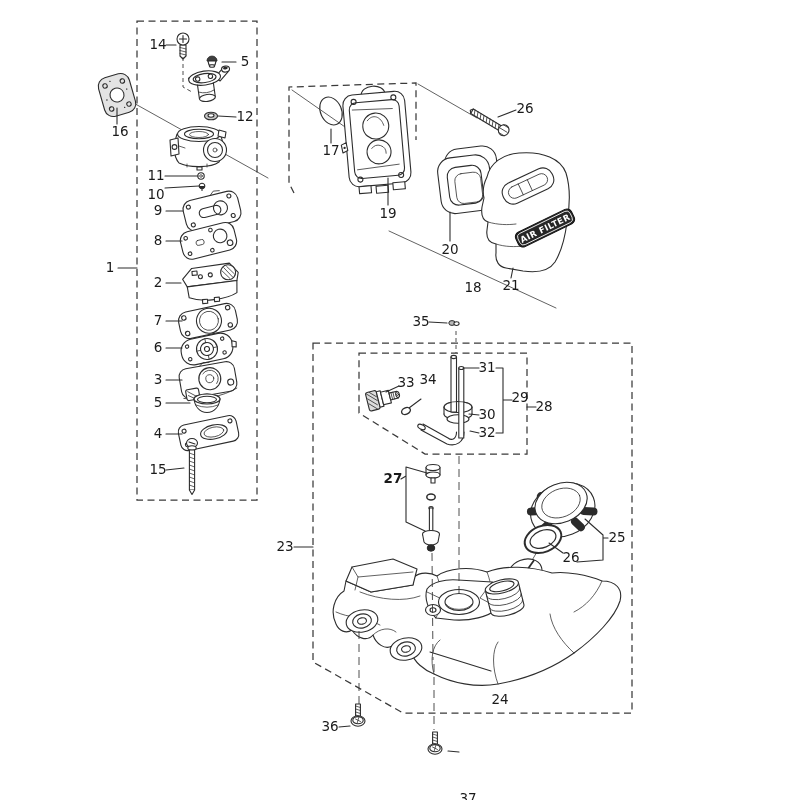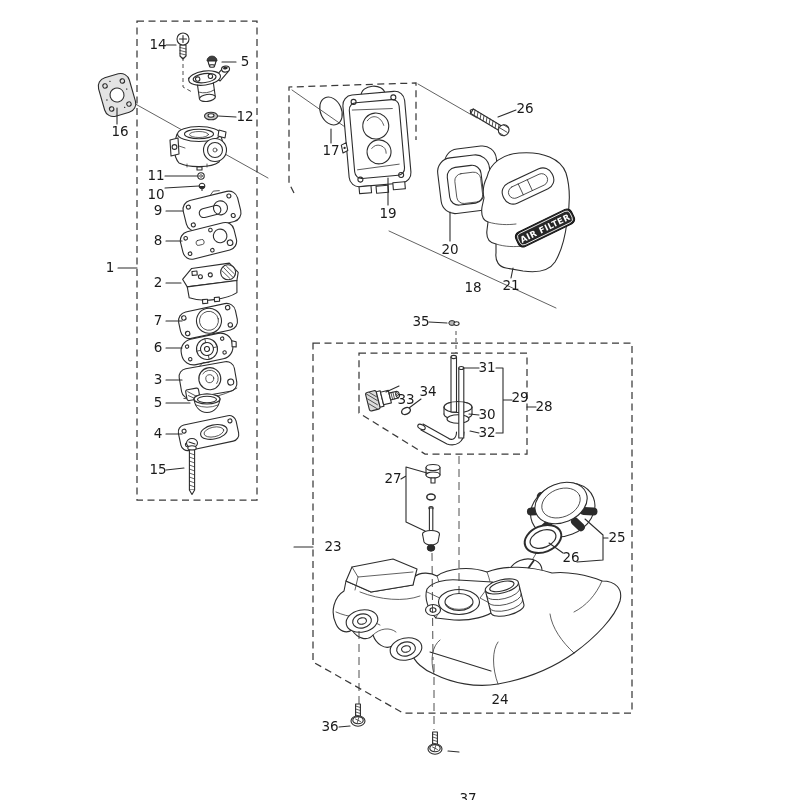--- a/index.html
+++ b/index.html
@@ -448,29 +448,29 @@
       <span class="callout" style="left: 245px; top: 62px;">5</span>
       <span class="callout" style="left: 158px; top: 45px;">14</span>
       <span class="callout" style="left: 158px; top: 470px;">15</span>
       <span class="callout" style="left: 120px; top: 132px;">16</span>
       <span class="callout" style="left: 331px; top: 151px;">17</span>
       <span class="callout" style="left: 449px; top: 288px; margin-left: 24px;">18</span>
       <span class="callout" style="left: 388px; top: 214px;">19</span>
       <span class="callout" style="left: 450px; top: 250px;">20</span>
       <span class="callout" style="left: 511px; top: 286px;">21</span>
       <span class="callout" style="left: 525px; top: 109px;">26</span>
-      <span class="callout" style="left: 285px; top: 547px; margin-left: 48px;">23</span>
+      <span class="callout" style="left: 285px; top: 547px;">23</span>
       <span class="callout" style="left: 500px; top: 676px; margin-top: 24px;">24</span>
       <span class="callout" style="left: 617px; top: 538px;">25</span>
       <span class="callout" style="left: 571px; top: 558px;">26</span>
-      <span class="callout" style="left: 393px; top: 479px;">27</span>
+      <span class="callout" style="left: 393px; top: 479px; font-weight: bold;">27</span>
       <span class="callout" style="left: 544px; top: 407px;">28</span>
       <span class="callout" style="left: 520px; top: 398px;">29</span>
       <span class="callout" style="left: 487px; top: 415px;">30</span>
       <span class="callout" style="left: 487px; top: 368px;">31</span>
       <span class="callout" style="left: 487px; top: 433px;">32</span>
-      <span class="callout" style="left: 406px; top: 400px;">33</span>
-      <span class="callout" style="left: 428px; top: 392px; text-align: right;">34</span>
+      <span class="callout" style="left: 406px; top: 383px;">33</span>
+      <span class="callout" style="left: 428px; top: 380px; text-align: right;">34</span>
       <span class="callout" style="left: 421px; top: 322px;">35</span>
       <span class="callout" style="left: 330px; top: 727px;">36</span>
       <span class="callout" style="left: 468px; top: 753px; margin-top: 46px;">37</span>
     </div>
 </div>
 
 </body></html>

